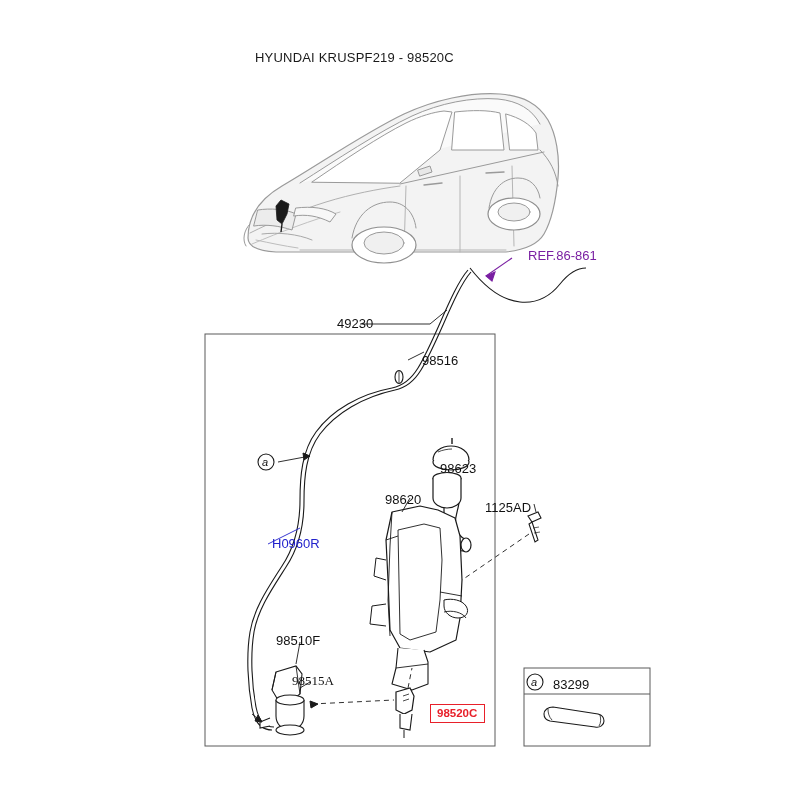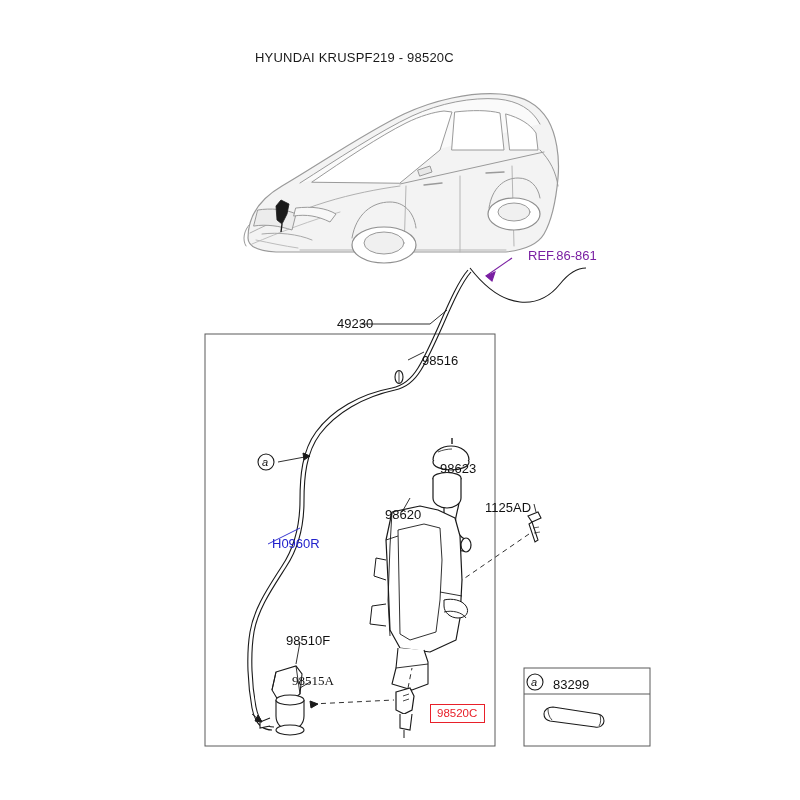--- a/index.html
+++ b/index.html
@@ -47,20 +47,21 @@
   .hl-box {
     position: absolute;
     border: 1.4px solid #e8202a;
     background: #ffffff;
     color: #e8202a;
     font-size: 11.5px;
     padding: 2px 6px 3px 6px;
     box-sizing: border-box;
     white-space: nowrap;
     line-height: 12px;
+    font-weight: bold;
   }
 </style>
 </head>
 <body>
 
 <div id="stage">
 
   <div class="title">HYUNDAI KRUSPF219 - 98520C</div>
 
   <svg class="diagram" viewBox="0 0 800 800">
@@ -252,24 +253,24 @@
     <g>
       <circle cx="266" cy="462" r="8" fill="#ffffff" stroke="#1a1a1a" stroke-width="1.1"></circle>
       <circle cx="535" cy="682" r="8" fill="#ffffff" stroke="#1a1a1a" stroke-width="1.1"></circle>
     </g>
   </svg>
 
   <div class="lbl purple" style="left:528px; top:248px;">REF.86-861</div>
   <div class="lbl dark" style="left:337px; top:316px;">49230</div>
   <div class="lbl dark" style="left:397px; top:353px;margin-left:25px;">98516</div>
   <div class="lbl dark" style="left:440px; top:429px;margin-top:32px;">98623</div>
-  <div class="lbl dark" style="left:385px; top:492px;margin-top:15px;">98620</div>
+  <div class="lbl dark" style="left:385px; top:492px;">98620</div>
   <div class="lbl dark" style="left:485px; top:500px;">1125AD</div>
   <div class="lbl blue" style="left:236px; top:536px;">H0960R</div>
-  <div class="lbl dark" style="left:286px; top:633px;">98510F</div>
+  <div class="lbl dark" style="left:276px; top:633px;">98510F</div>
   <div class="lbl dark" style="left:292px; top:673px;font-family:Liberation Serif, serif;">98515A</div>
   <div class="lbl dark" style="left:553px; top:677px;">83299</div>
 
   <div class="lbl dark" style="left:262px; top:456px; font-style:italic; font-size:11px;">a</div>
   <div class="lbl dark" style="left:531px; top:676px; font-style:italic; font-size:11px;">a</div>
 
   <div class="hl-box" style="left:430px; top:704px; width:55px;">98520C</div>
 
 </div>
 

